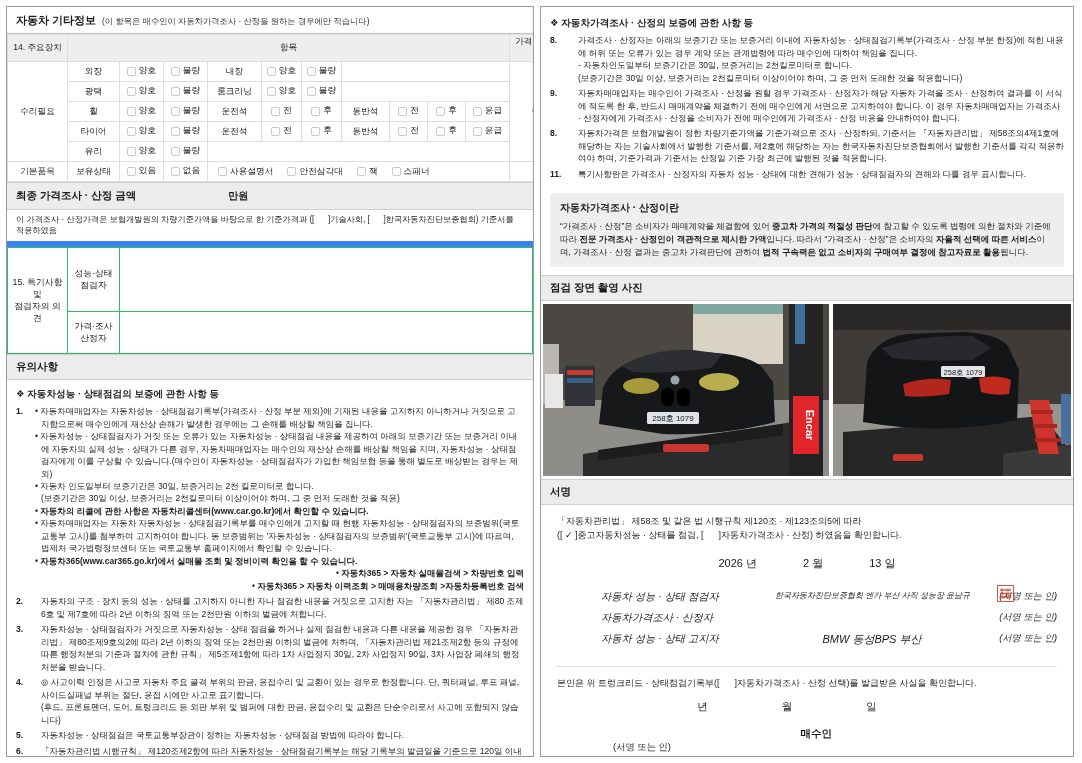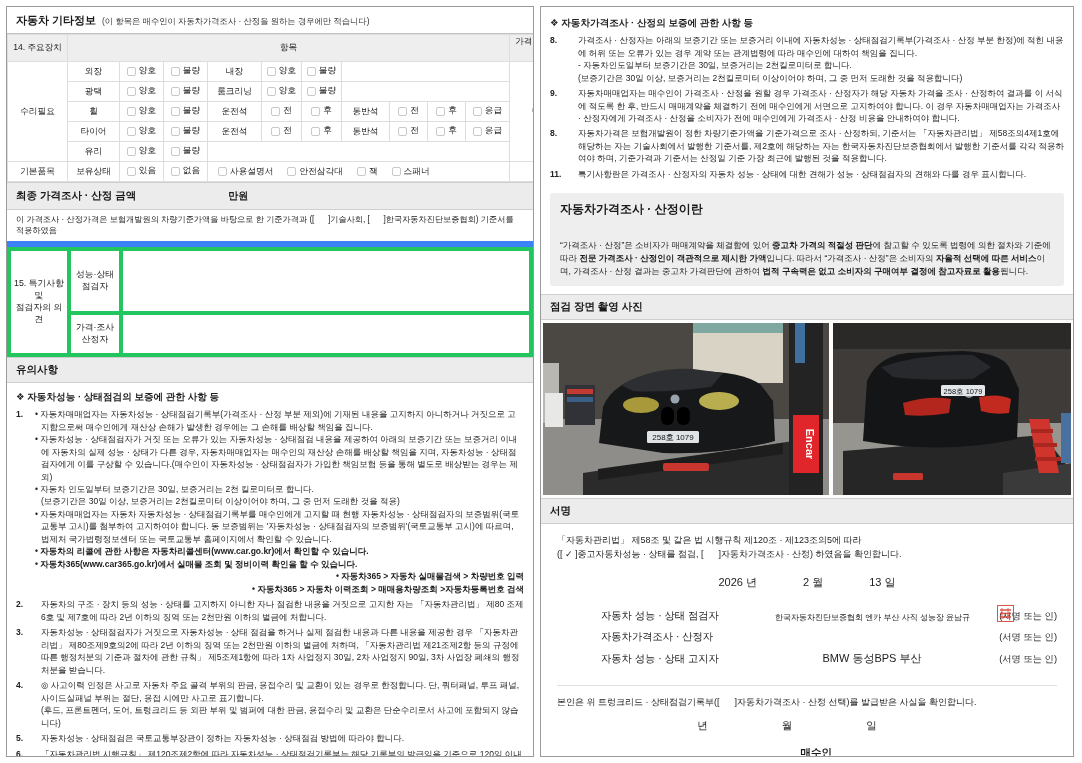--- a/index.html
+++ b/index.html
@@ -23,49 +23,49 @@
   .cbwrap { display:inline-flex; align-items:center; gap:3px; justify-content:center; }
   .cb { width:9px; height:9px; border:1px solid #c9c9c9; border-radius:2px; background:#fff; display:inline-block; flex:none; }
   .cb-items { display:flex; gap:14px; justify-content:flex-start; padding-left:8px; }
 
   .final-bar { background:#ececec; display:flex; align-items:center; padding:6px 9px; border-top:1px solid #cfcfcf; border-bottom:1px solid #cfcfcf; }
   .final-title { font-size:10.5px; font-weight:bold; }
   .final-unit { font-size:10px; font-weight:bold; margin-left:92px; }
   .applied-line { font-size:8.2px; color:#222; padding:4px 9px 5px; border-bottom:6px solid #3b82f6; white-space:pre-wrap; }
 
   table.special { width:100%; border-collapse:collapse; table-layout:fixed; font-size:8.7px; }
-  table.special td { border:4px solid #22c55e; text-align:center; padding:2px; color:#222; }
+  table.special td { border:1px solid #22c55e; text-align:center; padding:2px; color:#222; }
   table.special td.lbl { font-size:8.8px; }
 
   .bar { background:#ececec; font-size:10.5px; font-weight:bold; padding:5px 9px; border-top:1px solid #cfcfcf; border-bottom:1px solid #cfcfcf; }
 
   .notice-body { flex:1; padding:6px 9px 4px; font-size:8.5px; line-height:1.47; color:#222; overflow:hidden; }
   .nb-title { font-size:9.6px; font-weight:bold; margin:1px 0 4px; }
   .note { display:flex; margin-bottom:3px; }
   .note-num { flex:none; width:16px; font-weight:bold; }
   .note-wide .note-num { width:19px; }
   .note-body { flex:1; }
   .note-line { padding-left:9px; text-indent:-6px; }
   .note-line.nobullet { text-indent:0; }
   .note-line.ind1 { padding-left:22px; text-indent:-6px;text-align:right; }
   .note-line.b { font-weight:bold; }
 
   
   .defbox { margin:6px 9px 8px; background:#eeeeee; border-radius:3px; padding:7px 10px 8px; font-size:8.5px; line-height:1.5; }
-  .defbox-title { font-weight:bold; font-size:12px; margin-bottom:21px; }
+  .defbox-title { font-weight:bold; font-size:10px; margin-bottom:5px; }
   .defbox .b { font-weight:bold; }
 
   .photos { display:flex; gap:4px; padding:3px 2px; background:#fdfdfd; }
   .photo { height:172px; overflow:hidden; background:#444; }
   .photo svg { display:block; }
 
   .sig-body { flex:1; padding:10px 16px 8px; font-size:9px; display:flex; flex-direction:column; }
   .confirm-line { white-space:pre-wrap; line-height:1.55; color:#222; }
   .date-row { display:flex; justify-content:center; gap:46px; font-size:11px; margin:13px 0 12px; }
-  .sig-row { display:flex; align-items:flex-end; padding-left:44px; margin:7px 0; font-size:10.3px; }
+  .sig-row { display:flex; align-items:flex-start; padding-left:44px; margin:7px 0; font-size:10.3px;font-style:italic; }
   .sig-role { flex:none; width:172px; }
   .sig-val { flex:1; text-align:center; }
   .sig-val.small { font-size:8px; color:#222; text-align:left; padding-left:2px; }
   .sig-val.big { font-size:11px; }
   .sig-suffix { flex:none; width:86px; text-align:right; font-size:9.3px; position:relative; }
   .stamp { position:absolute; left:26px; top:-5px; width:17px; height:17px; border:1.3px solid #cf3a2c; opacity:.85; }
   .stamp svg { display:block; }
   .sig-divider { border-top:1px solid #e0e0e0; margin:12px 0 10px; }
   .date-row2 { display:flex; justify-content:center; gap:74px; font-size:10.5px; margin:10px 0 4px; padding-right:40px; }
   .pay-row { display:flex; align-items:flex-start; margin:9px 0;flex-direction:column; }
@@ -293,22 +293,22 @@
     <div class="notice-body">
       <div class="nb-title">❖ 자동차성능 · 상태점검의 보증에 관한 사항 등</div>
       <div id="perf-notes">
           <div class="note">
             <span class="note-num">1.</span>
             <div class="note-body">
               <div class="note-line">•  자동차매매업자는 자동차성능 · 상태점검기록부(가격조사 · 산정 부분 제외)에 기재된 내용을 고지하지 아니하거나 거짓으로 고지함으로써 매수인에게 재산상 손해가 발생한 경우에는 그 손해를 배상할 책임을 집니다.</div>
               <div class="note-line">•  자동차성능 · 상태점검자가 거짓 또는 오류가 있는 자동차성능 · 상태점검 내용을 제공하여 아래의 보증기간 또는 보증거리 이내에 자동차의 실제 성능 · 상태가 다른 경우, 자동차매매업자는 매수인의 재산상 손해를 배상할 책임을 지며, 자동차성능 · 상태점검자에게 이를 구상할 수 있습니다.(매수인이 자동차성능 · 상태점검자가 가입한 책임보험 등을 통해 별도로 배상받는 경우는 제외)</div>
               <div class="note-line">•  자동차 인도일부터 보증기간은 30일, 보증거리는 2천 킬로미터로 합니다.</div>
               <div class="note-line nobullet">(보증기간은 30일 이상, 보증거리는 2천킬로미터 이상이어야 하며, 그 중 먼저 도래한 것을 적용)</div>
+              <div class="note-line b">•  자동차의 리콜에 관한 사항은 자동차리콜센터(www.car.go.kr)에서 확인할 수 있습니다.</div>
               <div class="note-line">•  자동차매매업자는 자동차 자동차성능 · 상태점검기록부를 매수인에게 고지할 때 현행 자동차성능 · 상태점검자의 보증범위(국토교통부 고시)를 첨부하여 고지하여야 합니다. 동 보증범위는 '자동차성능 · 상태점검자의 보증범위'(국토교통부 고시)에 따르며, 법제처 국가법령정보센터 또는 국토교통부 홈페이지에서 확인할 수 있습니다.</div>
-              <div class="note-line b">•  자동차의 리콜에 관한 사항은 자동차리콜센터(www.car.go.kr)에서 확인할 수 있습니다.</div>
               <div class="note-line b">•  자동차365(www.car365.go.kr)에서 실매물 조회 및 정비이력 확인을 할 수 있습니다.</div>
               <div class="note-line b ind1">•  자동차365 &gt; 자동차 실매물검색 &gt; 차량번호 입력</div>
               <div class="note-line b ind1">•  자동차365 &gt; 자동차 이력조회 &gt; 매매용차량조회 &gt;자동차등록번호 검색</div>
             </div>
           </div>
           <div class="note">
             <span class="note-num">2.</span>
             <div class="note-body">
               <div class="note-line nobullet">자동차의 구조 · 장치 등의 성능 · 상태를 고지하지 아니한 자나 점검한 내용을 거짓으로 고지한 자는 「자동차관리법」 제80 조제6호 및 제7호에 따라 2년 이하의 징역 또는 2천만원 이하의 벌금에 처합니다.</div>
             </div>

